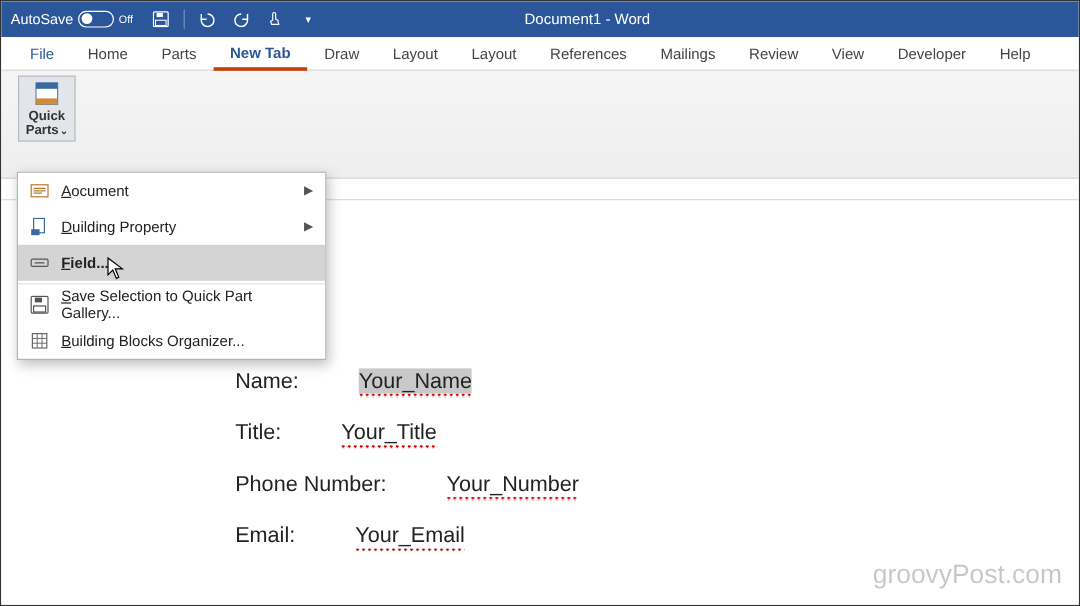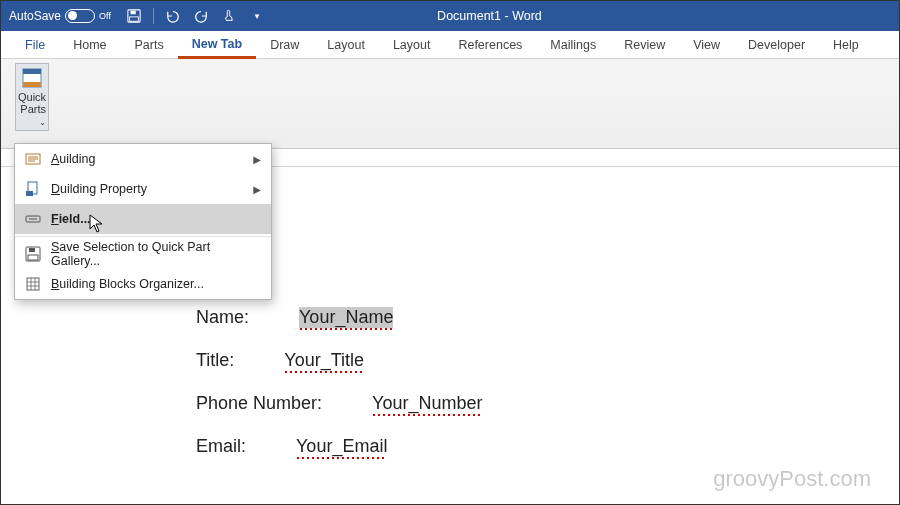--- a/index.html
+++ b/index.html
@@ -17,21 +17,21 @@
   .titlebar-center { flex: 1; text-align: center; font-size: 12.5px; }
 
   
   .ribbon-tabs { height: 28px; background: #fff; border-bottom: 1px solid #d4d4d4; display: flex; align-items: center; padding-left: 10px; font-size: 12.5px; color: #444; }
   .rtab { padding: 0 14px; height: 100%; display: flex; align-items: center; cursor: pointer; }
   .rtab.file { color: #2b579a; }
   .rtab.active { color: #2b579a; border-bottom: 3px solid #c2410c; font-weight: 600; margin-bottom:-1px; }
 
   
   .ribbon-body { height: 90px; background: linear-gradient(#f5f5f5,#eeeeee); border-bottom: 1px solid #c9c9c9; box-shadow: 0 2px 3px rgba(0,0,0,0.08); padding-left: 14px; display: flex; align-items: flex-start; }
-  .qp-btn { width: 34px; margin-top: 4px; text-align: right; font-size: 11px; color: #333; background: #e2e5ea; border: 1px solid #b8bcc2; padding: 3px 2px 2px; line-height: 1.1; }
+  .qp-btn { width: 48px; margin-top: 4px; text-align: center; font-size: 11px; color: #333; background: #e2e5ea; border: 1px solid #b8bcc2; padding: 3px 2px 2px; line-height: 1.1; font-weight: bold; }
   .qp-icon { width: 22px; height: 22px; margin: 0 auto 2px; }
   .qp-caret { font-size: 8px; display: inline-block; margin-left:1px; }
 
   
   .ruler { height: 18px; background: #fff; border-bottom: 1px solid #d4d4d4; }
 
   
   .doc-wrap { background: #e6e6e6; height: calc(505px - 30px - 28px - 90px - 18px - 2px); position: relative; }
   .page { position: absolute; left: 0; right: 0; top: 0; bottom: 0; background: #fff; margin: 0; padding: 140px 0 0 195px; }
   .docline { font-family: Calibri, Arial, sans-serif; font-size: 18px; color: #222; margin-bottom: 22px; display: flex; align-items: baseline; gap: 44px; }
@@ -46,21 +46,21 @@
   .menu { position: absolute; left: 13px; top: 142px; width: 258px; background: #fff; border: 1px solid #b5b5b5; box-shadow: 2px 4px 10px rgba(0,0,0,0.25); font-size: 12.5px; color: #222; z-index: 50; }
   .menu-item { display: flex; align-items: center; height: 30px; padding: 0 10px; gap: 10px; position: relative; }
   .menu-item.hover { background: #d4d4d4; font-weight: bold; }
   .menu-ico { width: 16px; height: 16px; flex: none; display:inline-flex; align-items:center; justify-content:center; }
   .menu-label { flex: 1; }
   .menu-label .ul { text-decoration: underline; }
   .menu-arrow { font-size: 10px; color: #555; }
   .menu-sep { height: 0; border-top: 1px solid #e3e3e3; margin: 2px 0; }
   .cursor { position: absolute; left: 88px; top: 213px; z-index: 60; width: 16px; height: 20px; }
 
-  .watermark { position: absolute; right: 28px; bottom: 12px; font-family: Georgia, 'Times New Roman', serif; font-size: 22px; color: rgba(0,0,0,0.22); font-style: italic; }
+  .watermark { position: absolute; right: 14px; bottom: 12px; font-family: Georgia, 'Times New Roman', serif; font-size: 22px; color: rgba(0,0,0,0.22); font-style: italic; }
   .watermark .gp { font-style: normal; }
 </style>
 </head>
 <body>
 
 <div class="titlebar">
   <div class="titlebar-left">
     <div class="autosave">
       <span>AutoSave</span>
       <span class="autosave-toggle"></span>
@@ -152,21 +152,21 @@
 </div>
 
 <div class="menu">
   <div class="menu-item">
     <span class="menu-ico">
       <svg viewBox="0 0 16 16" width="16" height="16">
           <rect x="1" y="3" width="14" height="10" fill="none" stroke="#b57a2f"></rect>
           <path d="M3 6h10M3 8h10M3 10h7" stroke="#b57a2f" stroke-width="1"></path>
         </svg>
     </span>
-    <span class="menu-label"><span class="ul">A</span><span>uilding</span></span>
+    <span class="menu-label"><span class="ul">A</span><span>ocument</span></span>
     <span class="menu-arrow">▶</span>
   </div>
   <div class="menu-item">
     <span class="menu-ico">
       <svg viewBox="0 0 16 16" width="16" height="16">
           <rect x="3" y="1" width="9" height="12" fill="none" stroke="#3c6aa0"></rect>
           <rect x="1" y="10" width="7" height="5" fill="#3c6aa0"></rect>
         </svg>
     </span>
     <span class="menu-label"><span class="ul">D</span><span>uilding Property</span></span>

